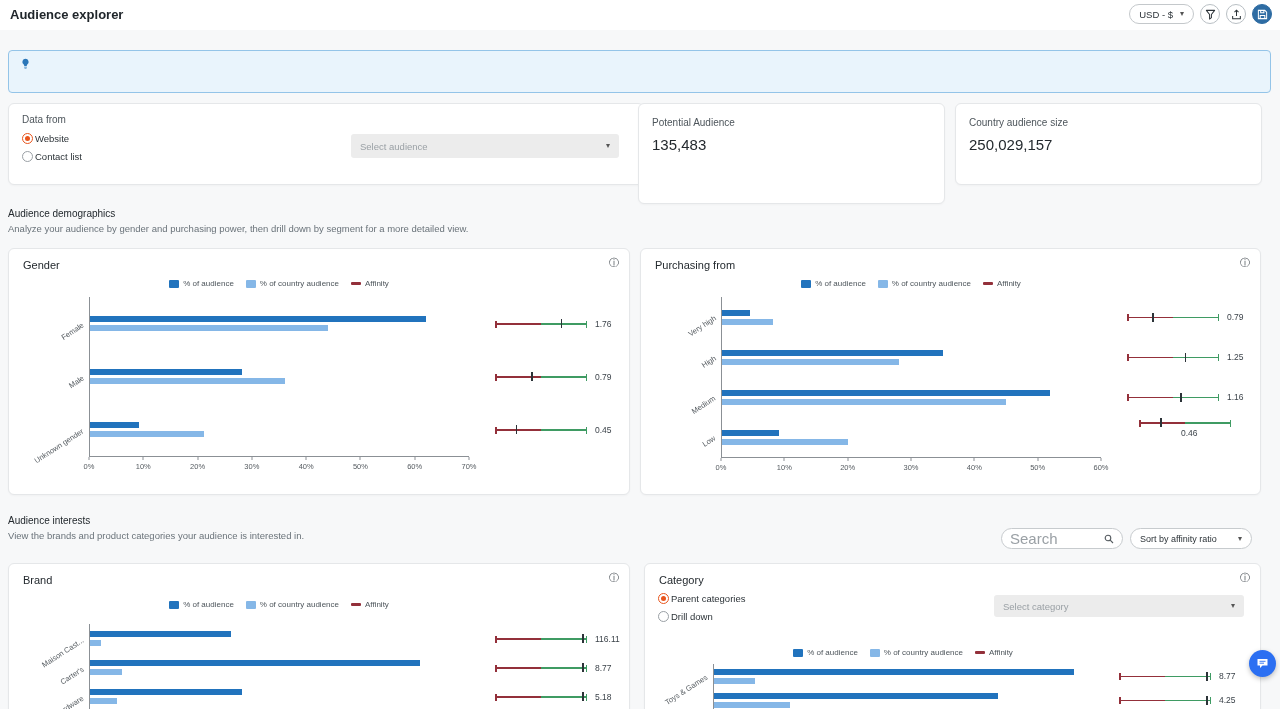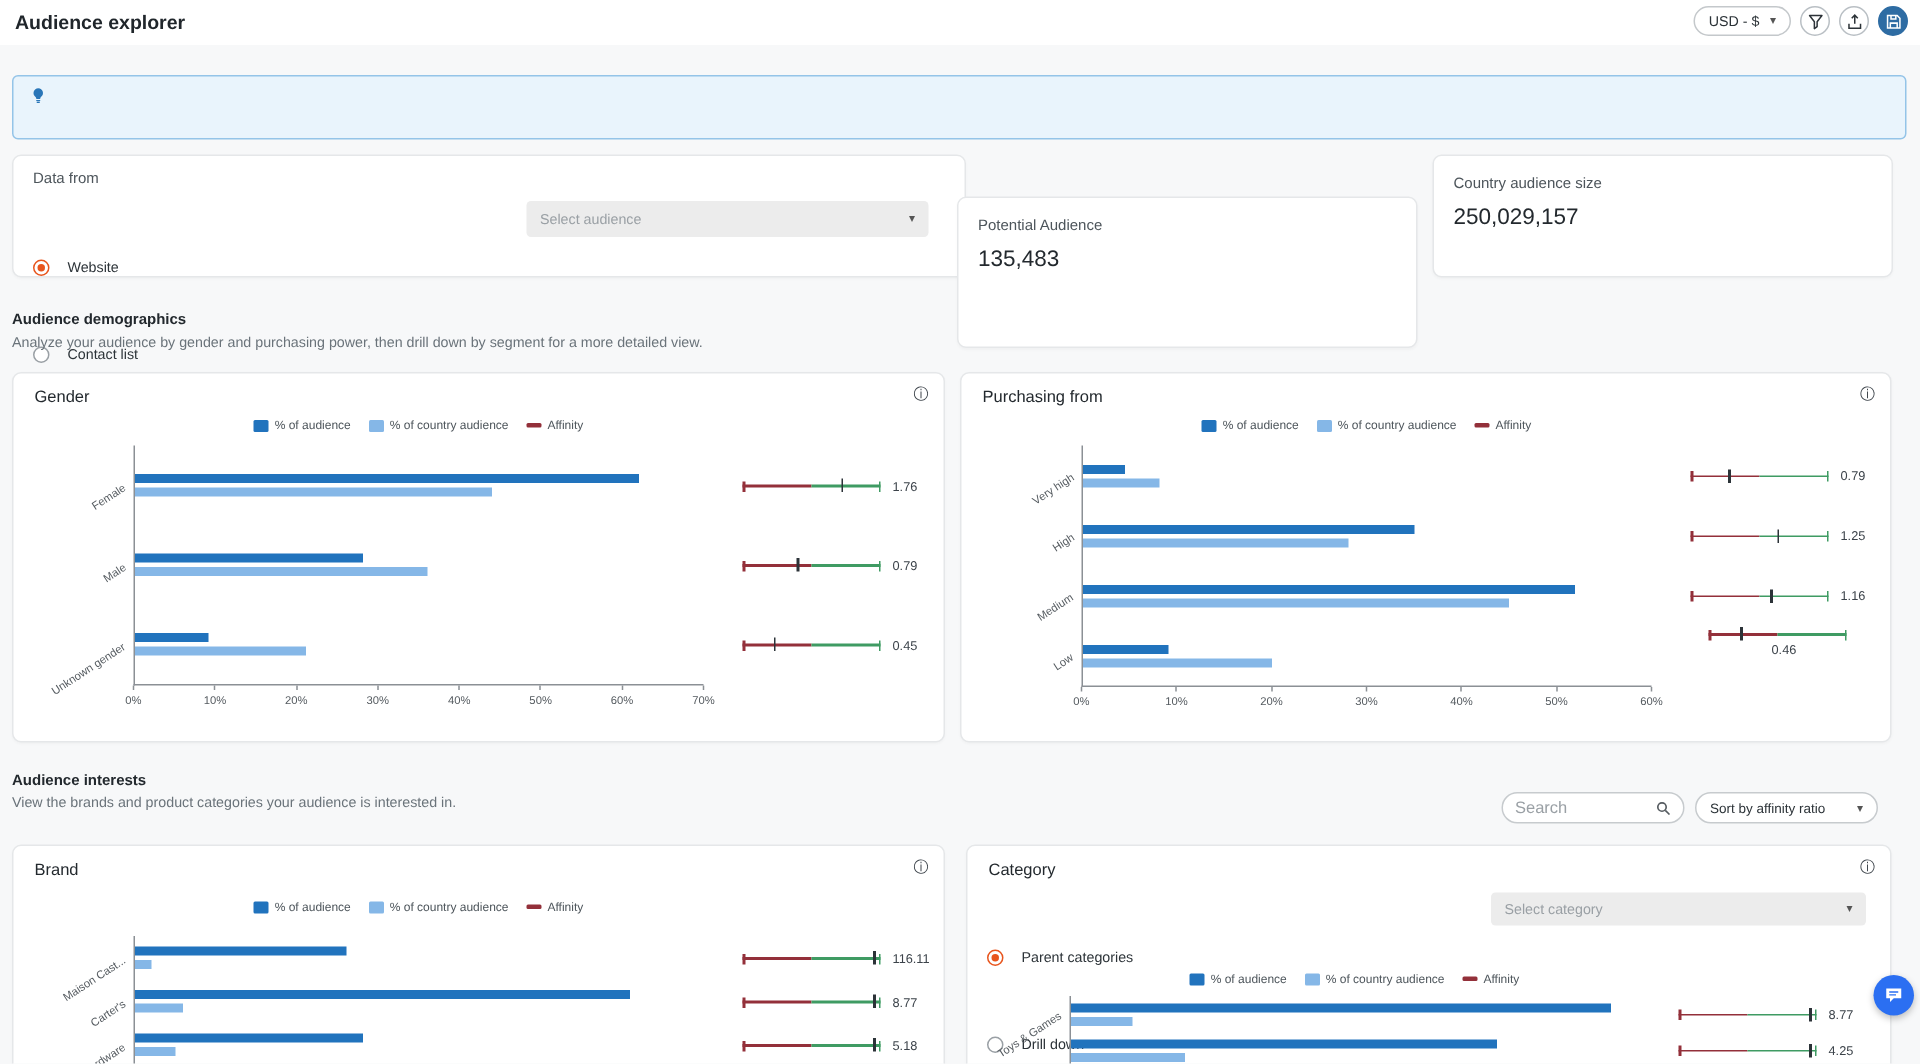--- a/index.html
+++ b/index.html
@@ -17,44 +17,44 @@
 
   
   .banner{position:absolute;left:8px;right:9px;top:50px;height:43px;background:#e9f4fc;border:1px solid #94c4e8;border-radius:4px;padding:7px 12px;}
   .banner-line1{display:flex;align-items:center;gap:5px;font-size:9.5px;font-weight:bold;color:#1c5585;}
   .banner-line2{margin-top:4px;font-size:9.5px;color:#33414c;}
   .banner-link{color:#33414c;text-decoration:underline;margin-left:3px;cursor:pointer;}
 
   
   .card{position:absolute;background:#fff;border:1px solid #e5e7e9;border-radius:6px;box-shadow:0 1px 2px rgba(0,0,0,0.03);}
   #card-datafrom{left:8px;top:103px;width:636px;height:82px;}
-  #card-potential{left:638px;top:103px;width:307px;height:101px;margin-top:28px;}
+  #card-potential{left:638px;top:103px;width:307px;height:101px;}
   #card-country{left:955px;top:103px;width:307px;height:82px;}
   .card-label{position:absolute;left:13px;top:10px;font-size:10px;color:#4d555b;}
   .radio-group{position:absolute;left:13px;top:29px;display:flex;flex-direction:column;gap:7px;}
-  .radio{display:flex;align-items:center;gap:12px;font-size:9.5px;color:#2c3338;cursor:pointer;margin-top:40px;}
+  .radio{display:flex;align-items:center;gap:2px;font-size:9.5px;color:#2c3338;cursor:pointer;}
   .radio-dot{width:11px;height:11px;border:1px solid #9aa0a5;border-radius:50%;background:#fff;position:relative;flex:0 0 11px;}
   .radio-dot.selected{border-color:var(--accent-orange);}
   .radio-dot.selected::after{content:"";position:absolute;left:2px;top:2px;width:5px;height:5px;border-radius:50%;background:var(--accent-orange);}
   .select-box{position:absolute;display:flex;align-items:center;justify-content:space-between;background:#ececec;border-radius:3px;font-size:9.5px;color:#9aa0a5;padding:0 9px;cursor:pointer;}
   #select-audience{left:342px;top:30px;width:268px;height:24px;}
   .stat-label{position:absolute;left:13px;top:13px;font-size:10px;color:#4d555b;}
   .stat-value{position:absolute;left:13px;top:32px;font-size:15px;color:#23292e;}
 
   
-  .section-title{position:absolute;font-size:10px;font-weight:bold;color:#23292e;}
+  .section-title{position:absolute;font-size:10px;font-weight:normal;color:#23292e;}
   .section-sub{position:absolute;font-size:9.5px;color:#6a737a;}
   #demo-title{left:8px;top:208px;}
   #demo-sub{left:8px;top:223px;}
   #int-title{left:8px;top:515px;}
   #int-sub{left:8px;top:530px;}
 
   
   .search-box{position:absolute;left:1001px;top:528px;width:122px;height:21px;border:1px solid #c7cbce;border-radius:11px;background:#fff;display:flex;align-items:center;padding:0 8px;gap:4px;}
-  .search-box input{border:none;outline:none;flex:1;font-size:11px;color:#2c3338;background:transparent;min-width:0;}
+  .search-box input{border:none;outline:none;flex:1;font-size:15px;color:#2c3338;background:transparent;min-width:0;}
   .search-box input::placeholder{color:#9aa0a5;}
   .sort-select{position:absolute;left:1130px;top:528px;width:122px;height:21px;border:1px solid #c7cbce;border-radius:11px;background:#fff;display:flex;align-items:center;justify-content:space-between;padding:0 9px;font-size:9px;color:#2c3338;cursor:pointer;}
 
   
   #card-gender{left:8px;top:248px;width:622px;height:247px;}
   #card-purchasing{left:640px;top:248px;width:621px;height:247px;}
   #card-brand{left:8px;top:563px;width:622px;height:330px;}
   #card-category{left:644px;top:563px;width:617px;height:330px;}
   .chart-title{position:absolute;left:14px;top:10px;font-size:11px;color:#23292e;}
   .info-icon{position:absolute;right:10px;top:7px;color:#3c434a;font-size:10px;cursor:pointer;}

